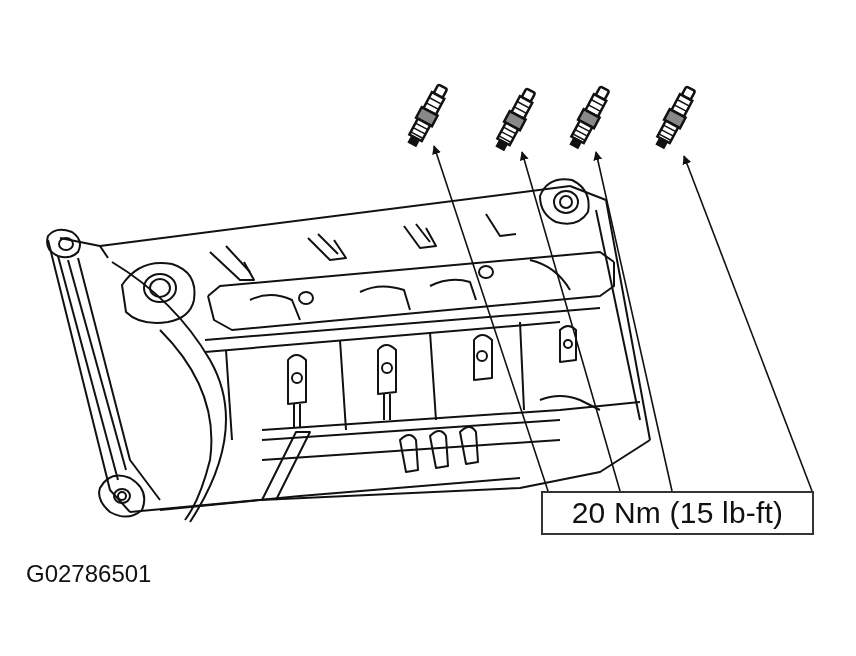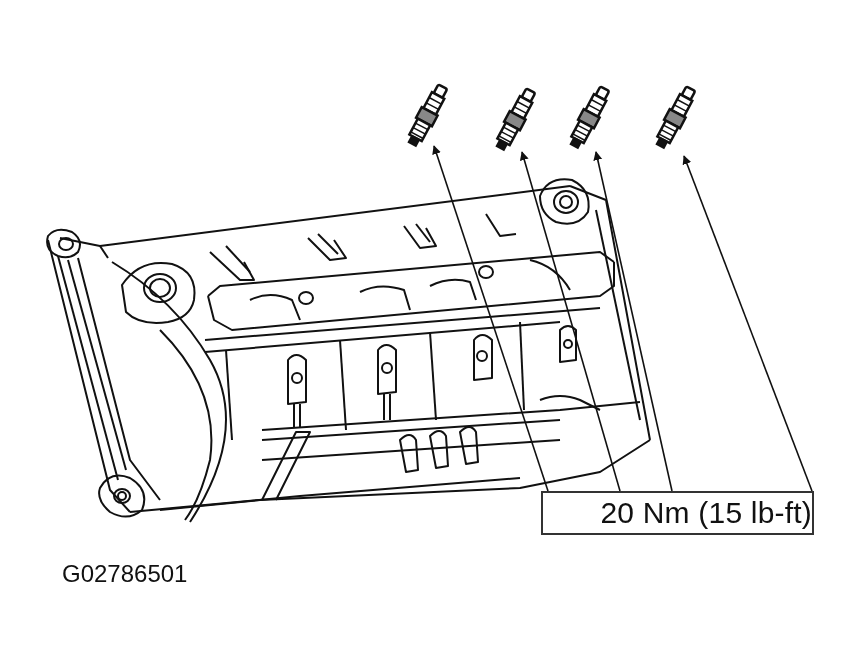--- a/index.html
+++ b/index.html
@@ -1,24 +1,24 @@
 <!DOCTYPE html>
 <html><head>
 <meta charset="utf-8">
 <style>
   html, body { margin:0; padding:0; background:#ffffff; }
   body { width:856px; height:656px; position:relative; overflow:hidden; font-family:"Liberation Sans", sans-serif; }
   #diagram { position:absolute; left:0; top:0; width:856px; height:656px; }
   .callout-box {
     position:absolute; left:541px; top:491px; width:273px; height:44px;
     border:2px solid #333; border-top-width:2px; box-sizing:border-box; background:#fff;
-    display:flex; align-items:center; justify-content:flex-end;
+    display:flex; align-items:center; justify-content:center;
   }
   .callout-text { font-size:30px; color:#111; letter-spacing:0.2px; white-space:nowrap; }
-  .figure-id { position:absolute; left:26px; top:560px; font-size:24px; color:#111; font-weight:normal;margin-left:36px; }
+  .figure-id { position:absolute; left:26px; top:560px; font-size:24px; color:#111; font-weight:normal; }
   svg line, svg path, svg polyline, svg polygon, svg ellipse, svg circle, svg rect { vector-effect:non-scaling-stroke; }
 </style>
 </head>
 <body>
 
 <svg id="diagram" viewBox="0 0 856 656" xmlns="http://www.w3.org/2000/svg">
   <defs>
     <marker id="arrow" viewBox="0 0 10 10" refX="9" refY="5" markerWidth="9" markerHeight="14" orient="auto-start-reverse" markerUnits="userSpaceOnUse">
       <path d="M0,0 L10,5 L0,10 z" fill="#111"></path>
     </marker>

